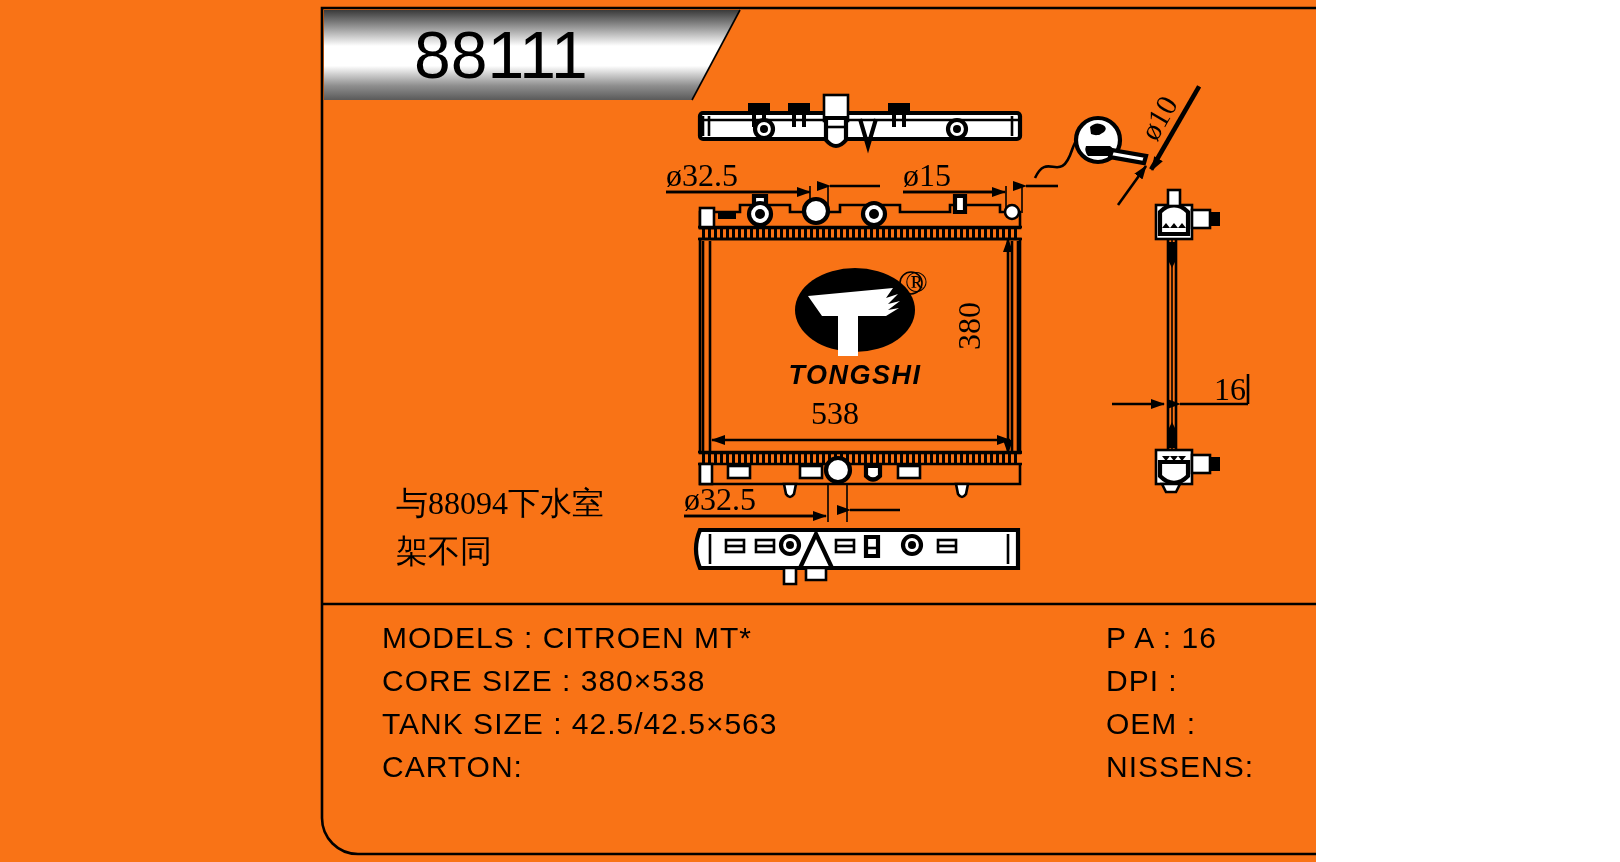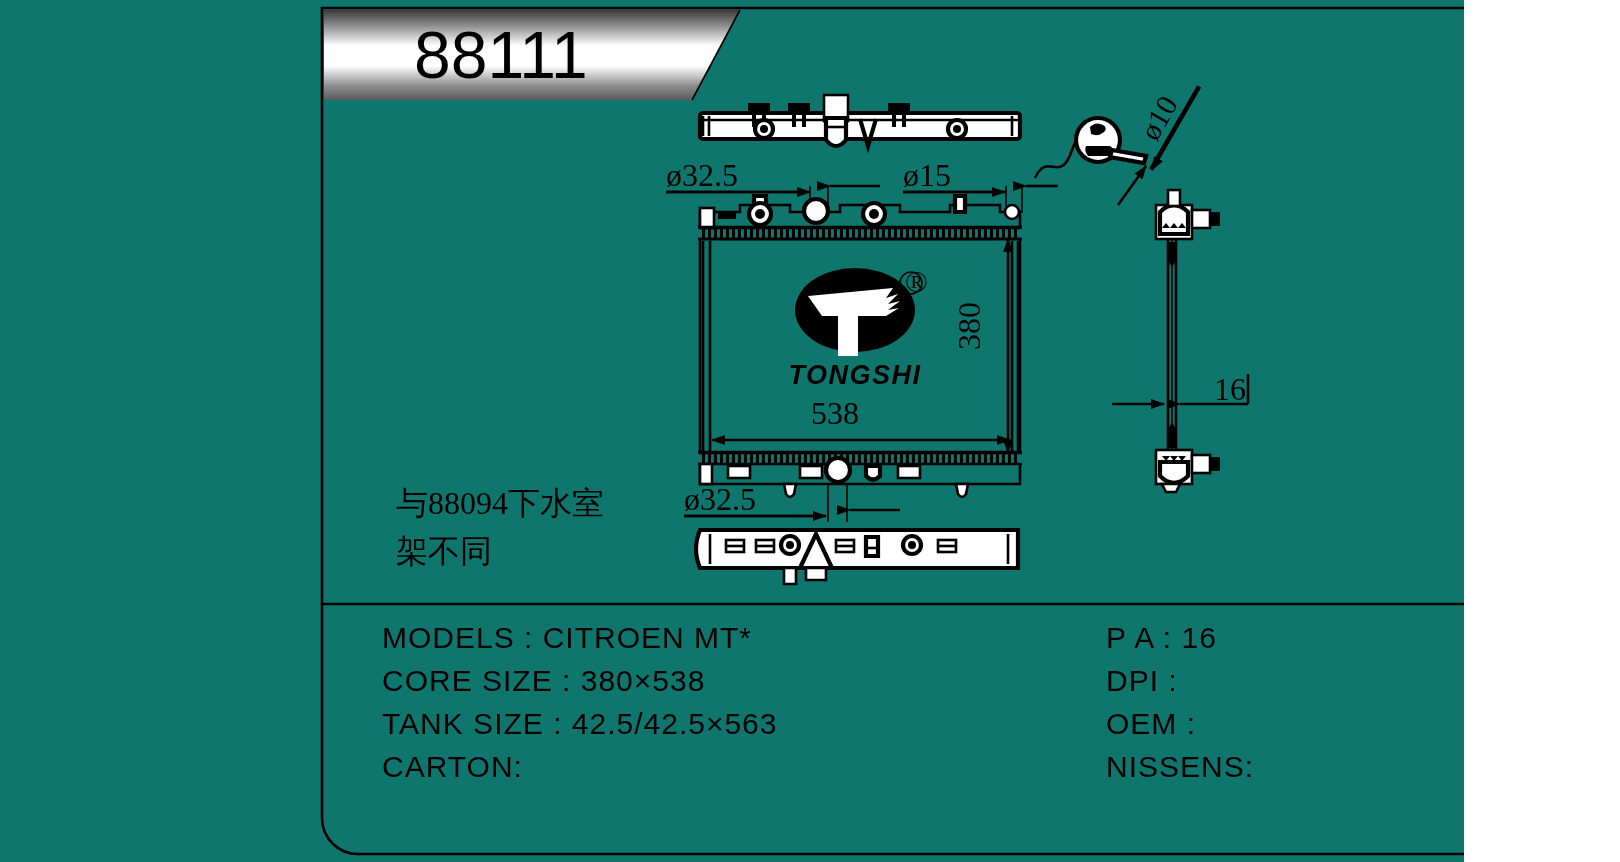--- a/index.html
+++ b/index.html
@@ -5,23 +5,23 @@
   html, body {
     margin: 0;
     padding: 0;
     background: #ffffff;
   }
   body {
     font-family: "Liberation Sans", sans-serif;
   }
   #stage {
     position: relative;
-    width: 1464px;
+    width: 1316px;
     height: 862px;
-    background: #0f766e;
+    background: #f97316;
     overflow: hidden;
   }
   #stage svg {
     position: absolute;
     left: 0;
     top: 0;
   }
   .ln { stroke: #000; fill: none; }
   .thin { stroke-width: 1.6; }
   .med  { stroke-width: 2.6; }

